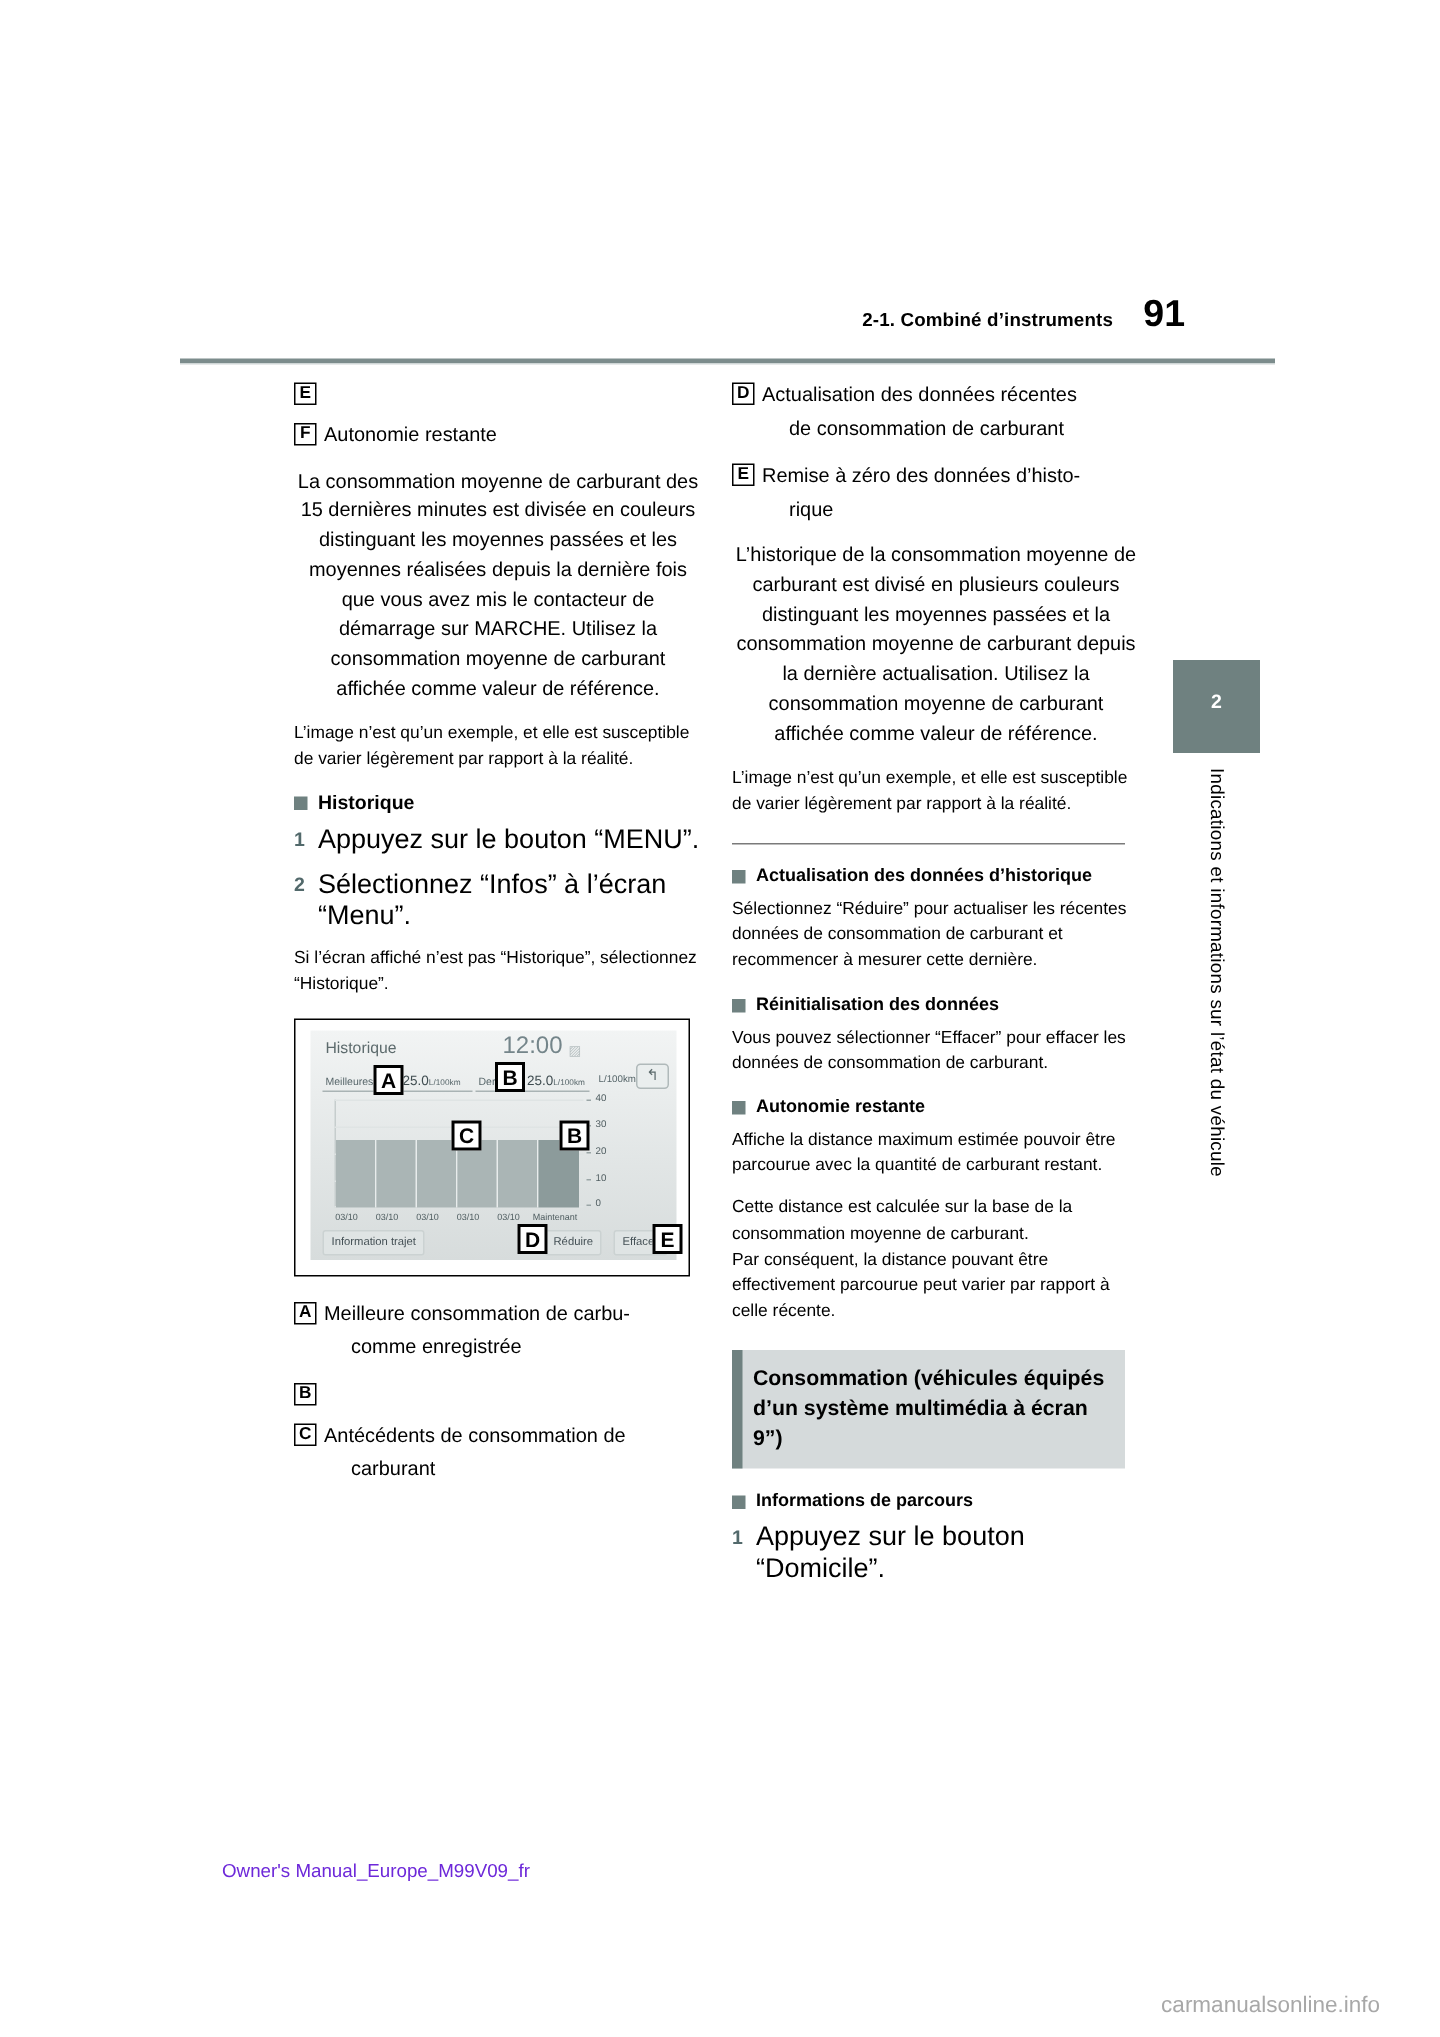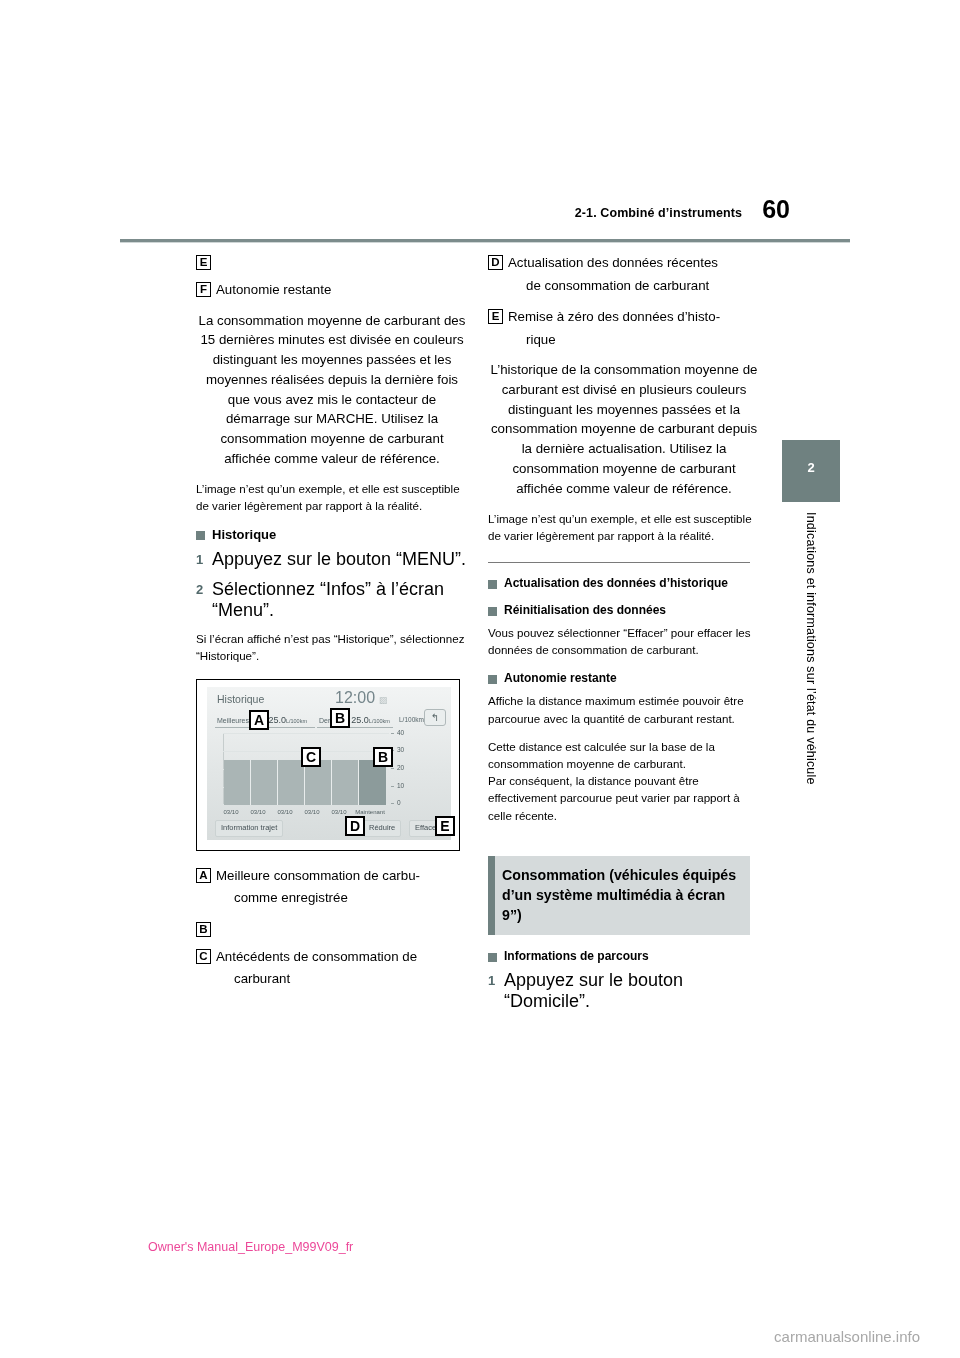--- a/index.html
+++ b/index.html
@@ -120,21 +120,21 @@
   .sep-rule {
     width: 262px; height: 1px; background: #7a7a7a;
     margin: 18px 0 12px 0;
   }
 
   
   .banner {
     position: relative;
     background: #d5dadb;
     padding: 9px 10px 10px 14px;
-    margin: 32px 0 14px 0;
+    margin: 18px 0 14px 0;
     width: 262px;
   }
   .banner::before {
     content: ""; position: absolute; left: 0; top: 0;
     width: 7px; height: 100%; background: #6f8180;
   }
   .banner-text {
     font-size: 14.2px; font-weight: bold; line-height: 20px;
   }
 
@@ -215,35 +215,35 @@
     width: 20px; height: 20px;
     background: #fff; border: 2px solid #000;
     font-size: 14px; font-weight: bold;
     line-height: 16px; text-align: center;
     z-index: 5;
   }
 
   
   .footer {
     position: absolute; left: 148px; top: 1240px;
-    font-size: 12.5px; color: #ec4899;
+    font-size: 12.5px; color: #6d28d9;
   }
   .watermark {
     position: absolute; right: 40px; top: 1328px;
     font-size: 15px; color: #a8a8a8;
   }
 </style>
 </head>
 <body>
 
 <div class="page">
 
   <div class="header">
     <div class="header-title">2-1. Combiné d’instruments</div>
-    <div class="header-pageno">60</div>
+    <div class="header-pageno">91</div>
     <div class="header-rule"></div>
   </div>
 
   <div class="side-tab">
     <div class="side-tab-num">2</div>
   </div>
   <div class="side-vertical">
     <span>Indications et informations sur l’état du véhicule</span>
   </div>
 
@@ -389,20 +389,21 @@
 
     <div class="p-body">L’historique de la consommation moyenne de carburant est divisé en plusieurs couleurs distinguant les moyennes passées et la consommation moyenne de carburant depuis la dernière actualisation. Utilisez la consommation moyenne de carburant affichée comme valeur de référence.</div>
     <div class="p-small">L’image n’est qu’un exemple, et elle est susceptible de varier légèrement par rapport à la réalité.</div>
 
     <div class="sep-rule"></div>
 
     <div class="bullet-head small">
       <span class="bullet-sq"></span>
       <span>Actualisation des données d’historique</span>
     </div>
+    <div class="p-small">Sélectionnez “Réduire” pour actualiser les récentes données de consommation de carburant et recommencer à mesurer cette dernière.</div>
 
     <div class="bullet-head small">
       <span class="bullet-sq"></span>
       <span>Réinitialisation des données</span>
     </div>
     <div class="p-small">Vous pouvez sélectionner “Effacer” pour effacer les données de consommation de carburant.</div>
 
     <div class="bullet-head small">
       <span class="bullet-sq"></span>
       <span>Autonomie restante</span>

